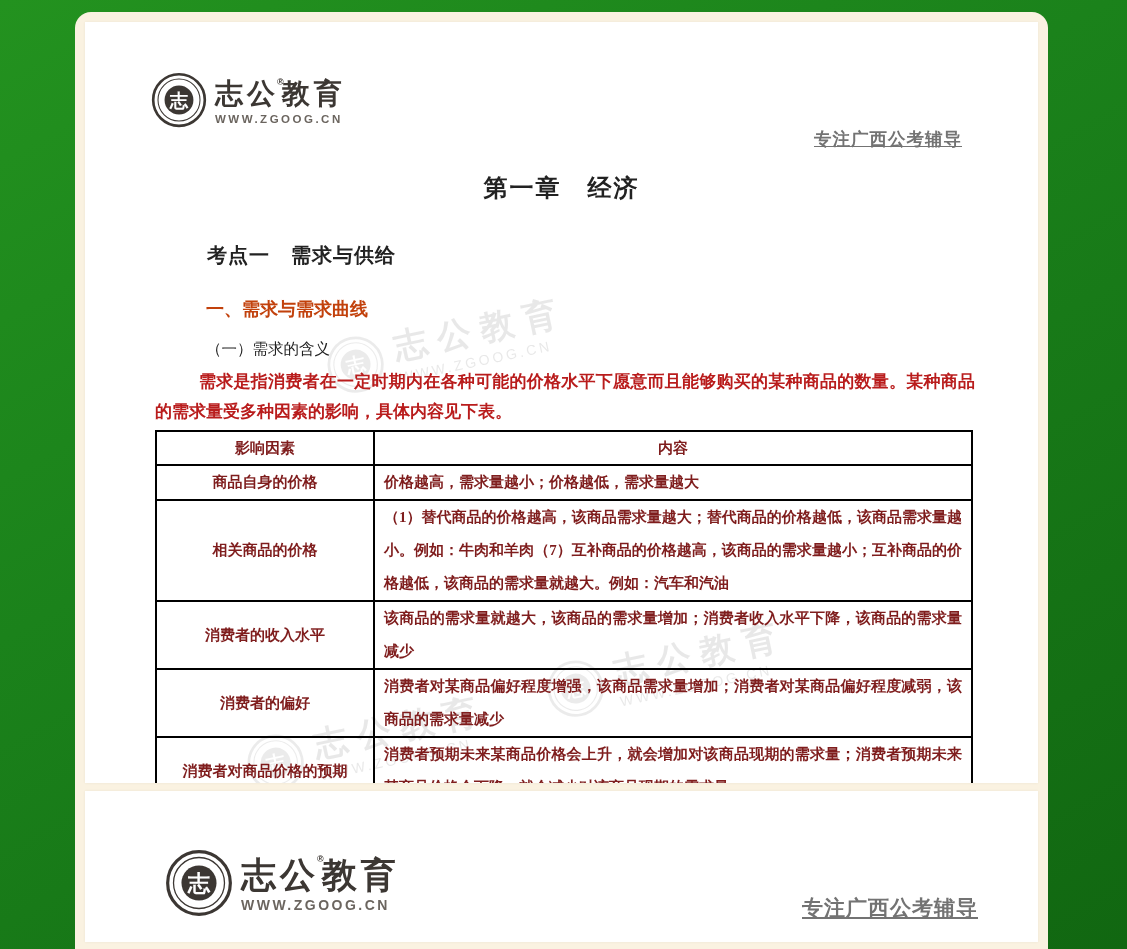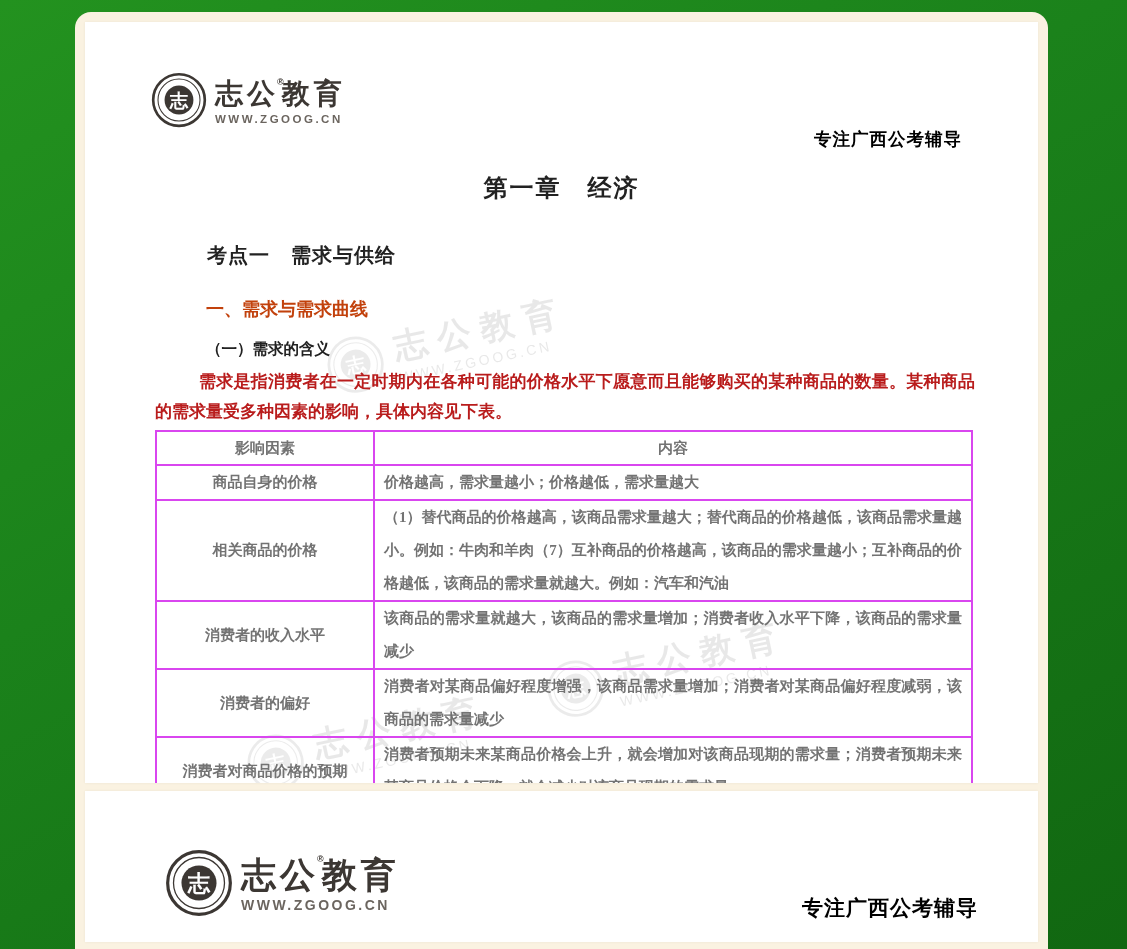--- a/index.html
+++ b/index.html
@@ -20,55 +20,55 @@
   .page1{top:10px;height:761px;}
   .page2{top:779px;height:151px;}
 
   
   .logo{position:absolute;display:flex;align-items:center;}
   .seal{flex:0 0 auto;}
   .logo-text{margin-left:8px;display:flex;flex-direction:column;}
   .brand-line{font-weight:bold;color:#3c3733;line-height:1;display:flex;align-items:flex-start;letter-spacing:4px;}
   .brand-line .reg{font-size:9px;letter-spacing:0;margin:0 -2px 0 -2px;transform:translateY(-2px);}
   .logo-url{color:#6b655f;letter-spacing:2.5px;font-weight:bold;margin-top:5px;}
-  .slogan{position:absolute;font-weight:bold;color:#000000;white-space:nowrap;}
+  .slogan{position:absolute;font-weight:bold;color:#737373;white-space:nowrap;text-decoration:underline;}
 
   .p1-logo{left:66px;top:50px;}
   .p1-logo .brand-line{font-size:28px;}
   .p1-logo .logo-url{font-size:11.5px;}
   .p1-slogan{right:76px;top:105px;font-size:17.5px;letter-spacing:1px;}
 
   .p2-logo{left:80px;top:58px;}
   .p2-logo .brand-line{font-size:35px;}
   .p2-logo .logo-url{font-size:14px;}
   .p2-slogan{right:60px;top:103px;font-size:21px;letter-spacing:1px;}
 
   
   .doc-title{
     position:absolute;left:0;top:150px;width:100%;text-align:center;
     font-size:24px;font-weight:bold;letter-spacing:2px;color:#222;
   }
   .h-kaodian{position:absolute;left:122px;top:220px;font-size:20px;font-weight:bold;color:#222;letter-spacing:1px;}
   .h-sub{position:absolute;left:121px;top:275px;font-size:18px;font-weight:bold;color:#c2410c;}
-  .h-subsub{position:absolute;left:121px;top:317px;font-size:15.5px;font-weight:bold;color:#222;}
+  .h-subsub{position:absolute;left:121px;top:317px;font-size:15.5px;font-weight:normal;color:#222;}
   .doc-serif{font-family:"Liberation Serif","DejaVu Serif",serif;}
   .paragraph{
     position:absolute;left:70px;top:345px;width:820px;
     font-size:17px;line-height:30px;font-weight:600;color:#b91c1c;
     text-indent:44px;text-align:justify;
   }
 
   
   .demand-table{
     position:absolute;left:70px;top:408px;width:818px;
     border-collapse:collapse;table-layout:fixed;
   }
   .demand-table th,.demand-table td{
-    border:2px solid #d946ef;box-sizing:border-box;
-    font-size:15px;color:#737373;
+    border:2px solid #000000;box-sizing:border-box;
+    font-size:15px;color:#7f1d1d;
   }
   .demand-table th{font-weight:bold;text-align:center;}
   .demand-table .c1{width:218px;text-align:center;font-weight:bold;vertical-align:middle;}
   .demand-table .c2{padding:0 9px;line-height:33px;font-weight:600;vertical-align:middle;text-align:justify;}
   tr.hrow{height:34px;}
   tr.r0{height:32px;}
   tr.r1{height:99px;}
   tr.r2{height:66px;}
   tr.r3{height:68px;}
   tr.r4{height:66px;}

